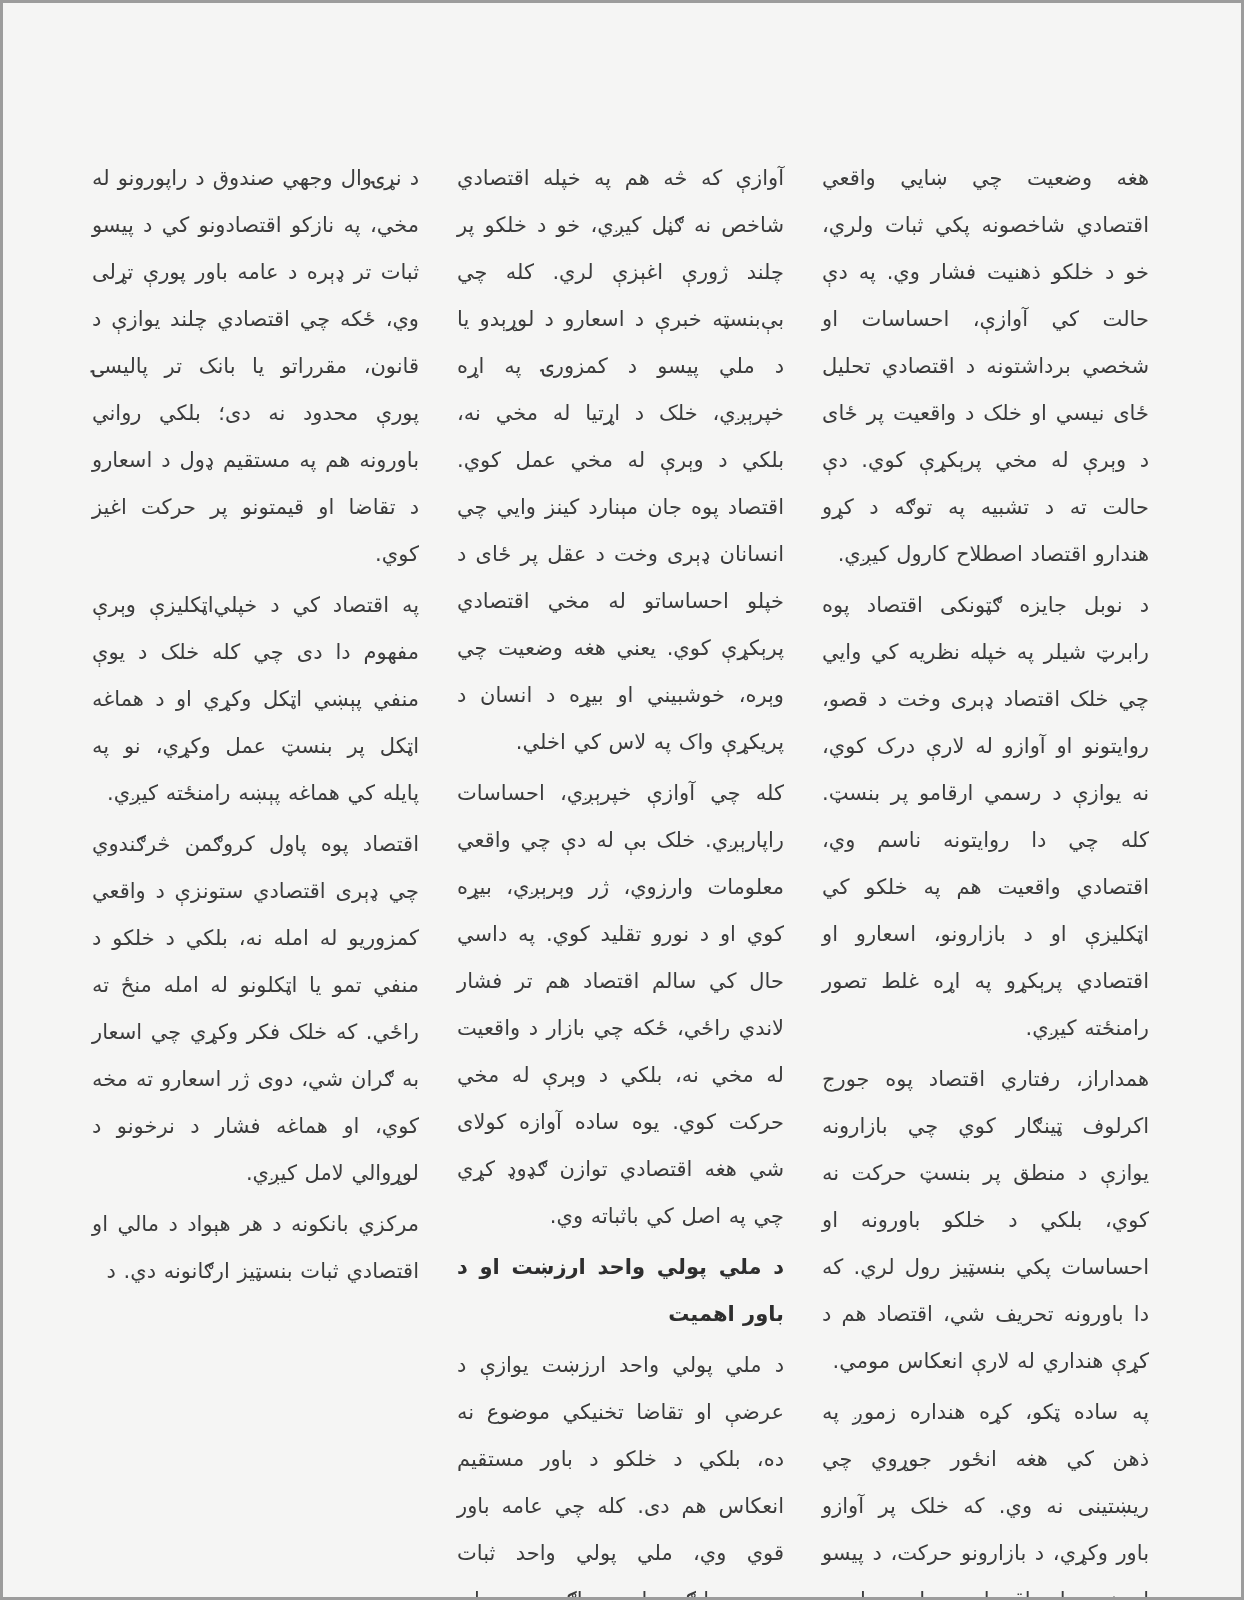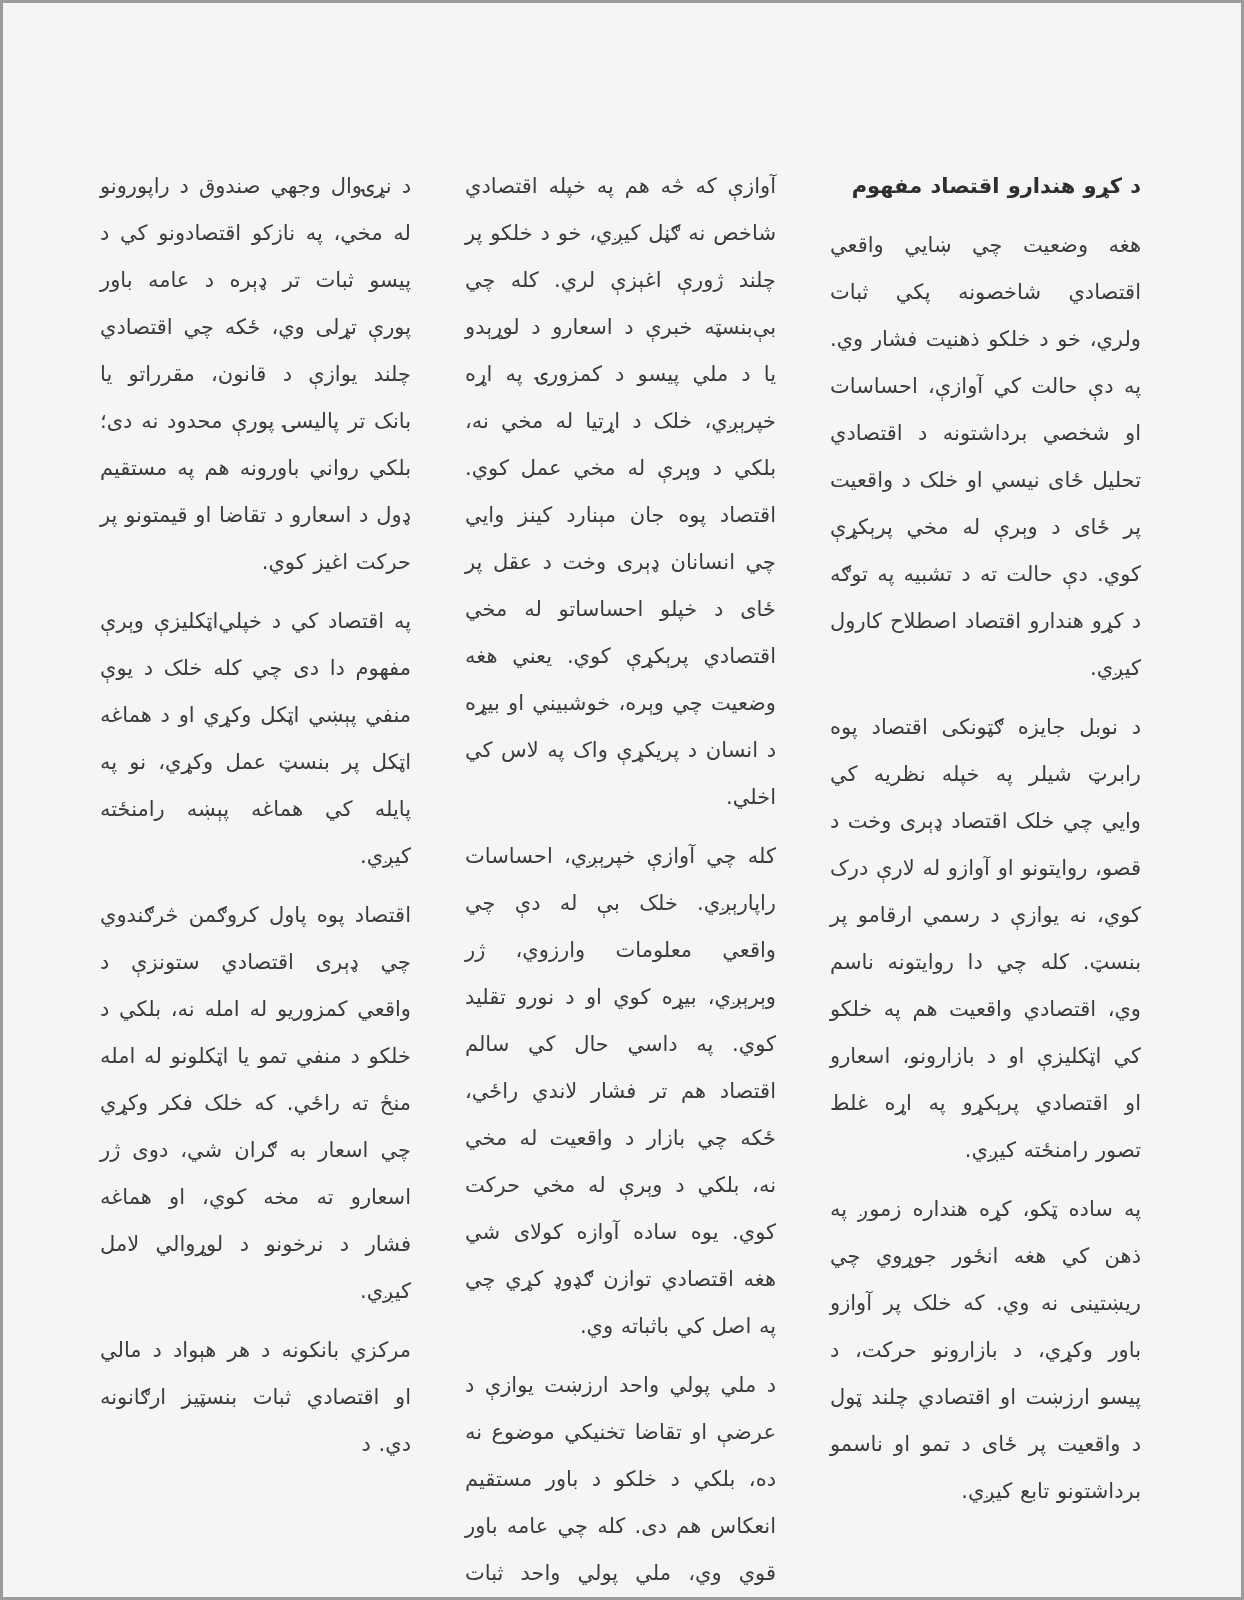--- a/index.html
+++ b/index.html
@@ -27,21 +27,21 @@
     direction: rtl;
     gap: 30px;
     padding: 148px 88px 0 88px;
   }
   .column {
     flex: 0 0 335px;
     width: 335px;
   }
   .column p,
   .column h2 {
-    margin: 12px;
+    margin: 4px;
     padding: 0;
     font-family: "DejaVu Sans", "Liberation Sans", sans-serif;
     font-size: 21px;
     line-height: 47px;
     text-align: justify;
     text-justify: inter-word;
     color: var(--text-color);
     font-weight: normal;
     word-spacing: 1px;
   }
@@ -49,28 +49,29 @@
     font-weight: bold;
     color: var(--heading-color);
   }
 </style>
 </head>
 <body>
 
 <div class="frame">
   <div class="columns" id="columns">
       <div class="column">
-        <h2>د کړو هندارو اقتصاد مفهوم</h2>
         <p>هغه وضعیت چي ښايي واقعي اقتصادي شاخصونه پکي ثبات ولري، خو د خلکو ذهنیت فشار وي. په دې حالت کي آوازې، احساسات او شخصي برداشتونه د اقتصادي تحلیل ځای نیسي او خلک د واقعیت پر ځای د وېرې له مخي پرېکړې کوي. دې حالت ته د تشبیه په توګه د کړو هندارو اقتصاد اصطلاح کارول کیږي.</p>
         <p>د نوبل جایزه ګټونکی اقتصاد پوه رابرټ شیلر په خپله نظریه کي وايي چي خلک اقتصاد ډېری وخت د قصو، روایتونو او آوازو له لارې درک کوي، نه یوازې د رسمي ارقامو پر بنسټ. کله چي دا روایتونه ناسم وي، اقتصادي واقعیت هم په خلکو کي اټکلیزې او د بازارونو، اسعارو او اقتصادي پرېکړو په اړه غلط تصور رامنځته کیږي.</p>
+        <p>همداراز، رفتاري اقتصاد پوه جورج اکرلوف ټینګار کوي چي بازارونه یوازې د منطق پر بنسټ حرکت نه کوي، بلکي د خلکو باورونه او احساسات پکي بنسټیز رول لري. که دا باورونه تحریف شي، اقتصاد هم د کړې هنداري له لارې انعکاس مومي.</p>
         <p>په ساده ټکو، کړه هنداره زموږ په ذهن کي هغه انځور جوړوي چي ریښتینی نه وي. که خلک پر آوازو باور وکړي، د بازارونو حرکت، د پیسو ارزښت او اقتصادي چلند ټول د واقعیت پر ځای د تمو او ناسمو برداشتونو تابع کیږي.</p>
       </div>
       <div class="column">
         <p>آوازې که څه هم په خپله اقتصادي شاخص نه ګڼل کیږي، خو د خلکو پر چلند ژورې اغېزې لري. کله چي بې‌بنسټه خبرې د اسعارو د لوړېدو یا د ملي پیسو د کمزورۍ په اړه خپرېږي، خلک د اړتیا له مخي نه، بلکي د وېرې له مخي عمل کوي. اقتصاد پوه جان مېنارد کینز وايي چي انسانان ډېری وخت د عقل پر ځای د خپلو احساساتو له مخي اقتصادي پرېکړې کوي. یعني هغه وضعیت چي وېره، خوشبیني او بیړه د انسان د پریکړې واک په لاس کي اخلي.</p>
         <p>کله چي آوازې خپرېږي، احساسات راپارېږي. خلک بې له دې چي واقعي معلومات وارزوي، ژر وېرېږي، بیړه کوي او د نورو تقلید کوي. په داسي حال کي سالم اقتصاد هم تر فشار لاندي راځي، ځکه چي بازار د واقعیت له مخي نه، بلکي د وېرې له مخي حرکت کوي. یوه ساده آوازه کولای شي هغه اقتصادي توازن ګډوډ کړي چي په اصل کي باثباته وي.</p>
+        <h2>د ملي پولي واحد ارزښت او د باور اهمیت</h2>
         <p>د ملي پولي واحد ارزښت یوازې د عرضې او تقاضا تخنیکي موضوع نه ده، بلکي د خلکو د باور مستقیم انعکاس هم دی. کله چي عامه باور قوي وي، ملي پولي واحد ثبات مومي، پانګونه او سوداګري په روانه توګه ترسره کیږي، او بازارونه له اقتصادي فشارونو سره په ښه ډول مقابله کوي.</p>
       </div>
       <div class="column">
         <p>د نړۍ‌وال وجهي صندوق د راپورونو له مخي، په نازکو اقتصادونو کي د پیسو ثبات تر ډېره د عامه باور پورې تړلی وي، ځکه چي اقتصادي چلند یوازې د قانون، مقرراتو یا بانک تر پالیسۍ پورې محدود نه دی؛ بلکي رواني باورونه هم په مستقیم ډول د اسعارو د تقاضا او قیمتونو پر حرکت اغیز کوي.</p>
         <p>په اقتصاد کي د خپلي‌اټکلیزې وېرې مفهوم دا دی چي کله خلک د یوې منفي پېښي اټکل وکړي او د هماغه اټکل پر بنسټ عمل وکړي، نو په پایله کي هماغه پېښه رامنځته کیږي.</p>
         <p>اقتصاد پوه پاول کروګمن څرګندوي چي ډېری اقتصادي ستونزې د واقعي کمزوریو له امله نه، بلکي د خلکو د منفي تمو یا اټکلونو له امله منځ ته راځي. که خلک فکر وکړي چي اسعار به ګران شي، دوی ژر اسعارو ته مخه کوي، او هماغه فشار د نرخونو د لوړوالي لامل کیږي.</p>
         <p>مرکزي بانکونه د هر هېواد د مالي او اقتصادي ثبات بنسټیز ارګانونه دي. د</p>
       </div>
     </div>
 </div>

